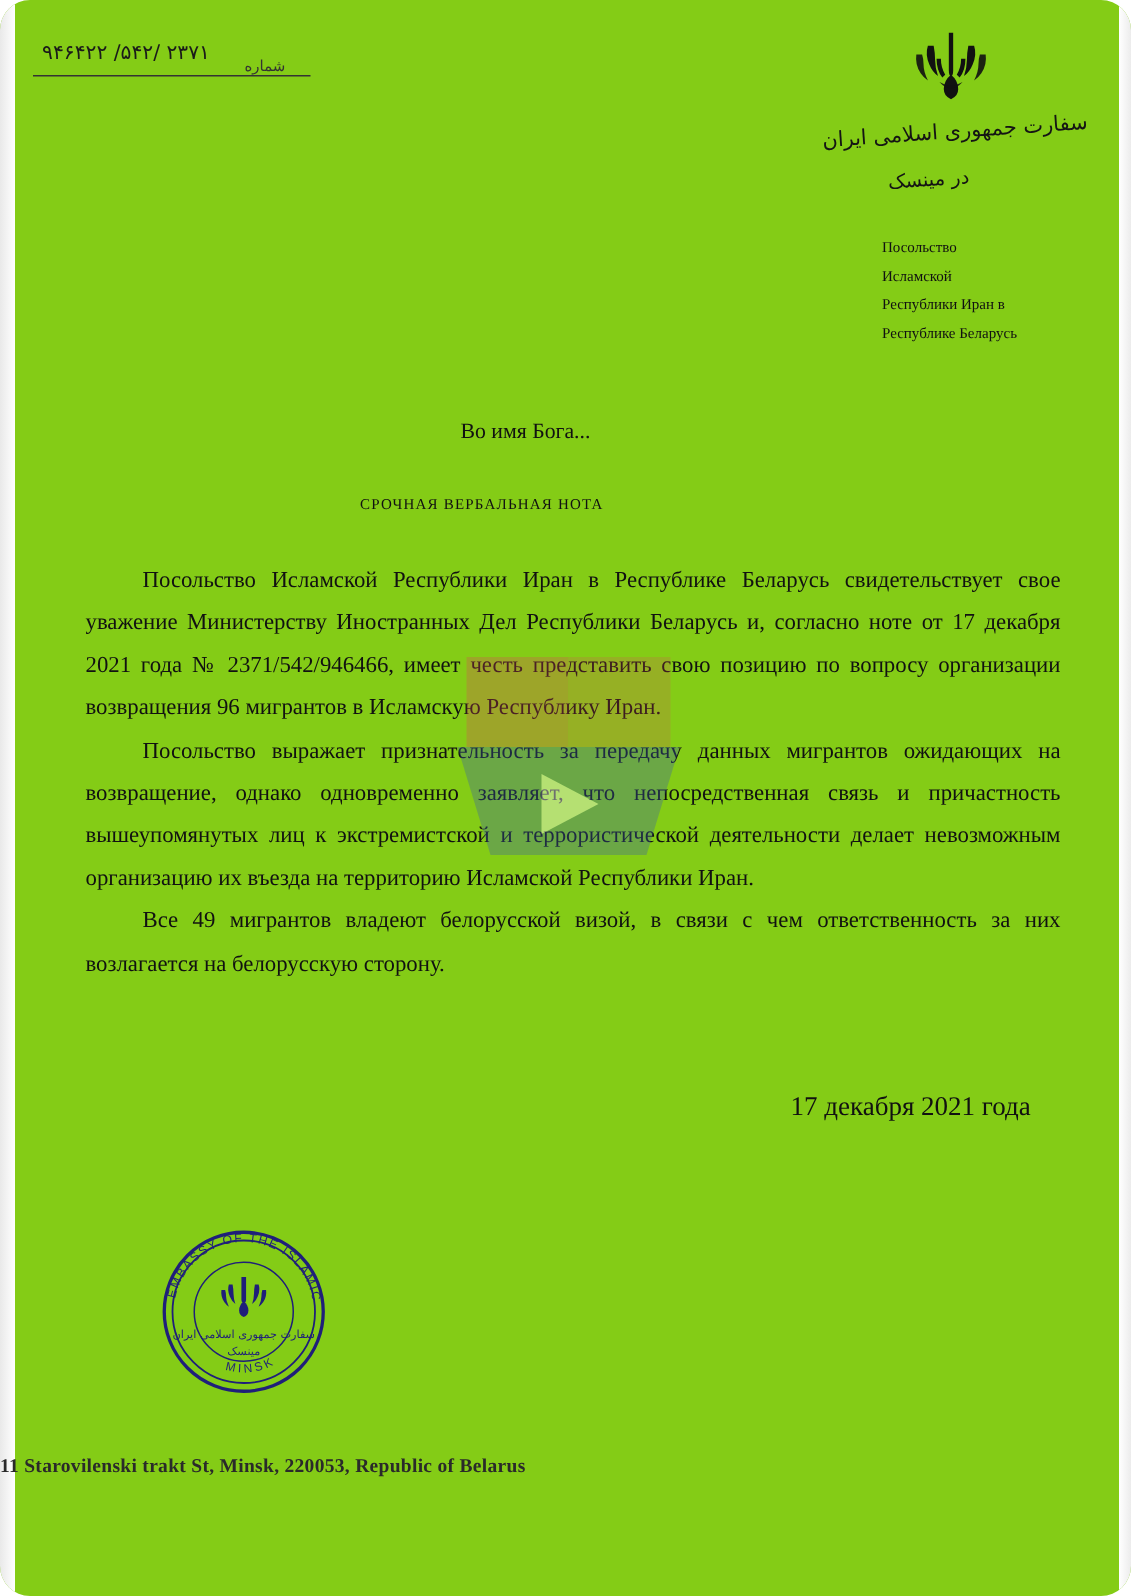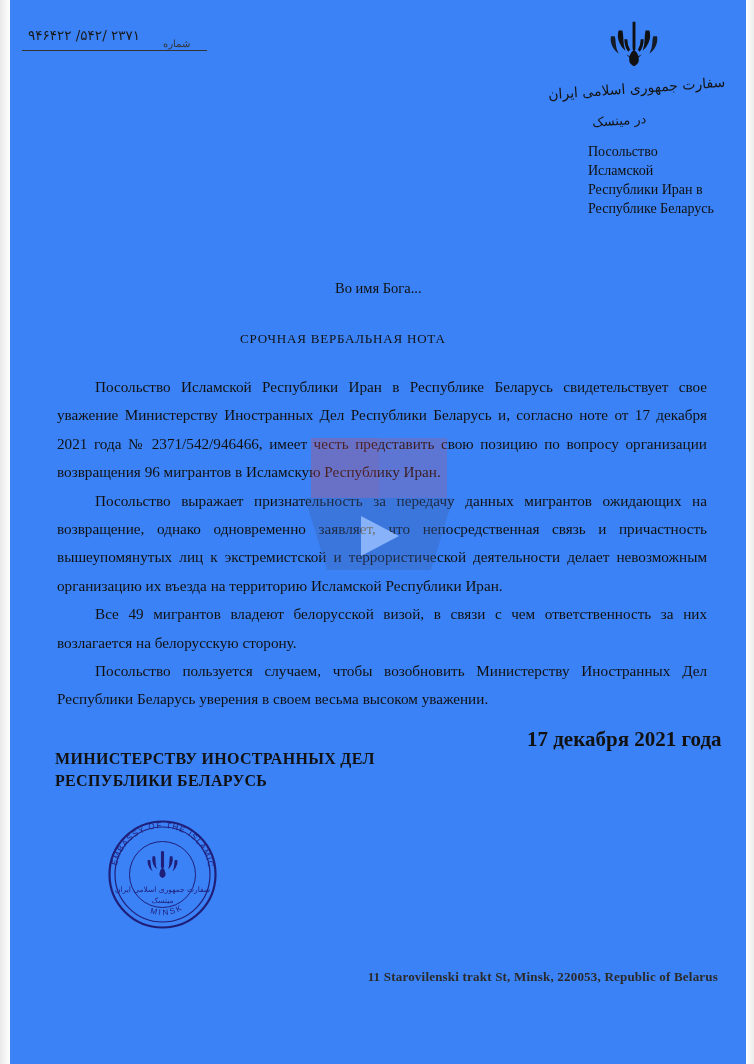--- a/index.html
+++ b/index.html
@@ -9,22 +9,23 @@
   }
   body {
     font-family: "Liberation Serif", serif;
     color: #111;
   }
   .page {
     position: relative;
     width: 754px;
     height: 1064px;
     margin: 0 auto;
-    background: #3b82f6;
+    background: #84cc16;
     overflow: hidden;
+    border-radius: 20px;
   }
   
   .page:before {
     content: "";
     position: absolute;
     left: 0; top: 0; bottom: 0;
     width: 10px;
     background: linear-gradient(to right, #e9e9e9, #ffffff);
     pointer-events: none;
   }
@@ -100,42 +101,41 @@
     top: 95px;
     font-size: 13px;
     letter-spacing: 1px;
     transform: rotate(-4deg);
   }
 
   
   .embassy-heading {
     position: absolute;
     left: 588px;
-    top: 142px;
+    top: 156px;
     width: 160px;
     font-family: "Liberation Serif", serif;
-    font-size: 14px;
+    font-size: 10px;
     line-height: 19px;
     color: #111;
     text-align: left;
   }
 
   
   .invocation {
     position: absolute;
     left: 307px;
     top: 280px;
     font-size: 14.5px;
-    margin-left: 28px;
   }
   .note-title {
     position: absolute;
     left: 240px;
     top: 331px;
-    font-size: 13px;
+    font-size: 10px;
     letter-spacing: 0.8px;
   }
 
   .body-text {
     position: absolute;
     left: 57px;
     top: 373px;
     width: 650px;
     font-size: 15.2px;
     line-height: 28.4px;
@@ -145,22 +145,22 @@
   }
   .body-text p {
     margin: 0;
     text-indent: 38px;
   }
 
   .date-line {
     position: absolute;
     left: 527px;
     top: 727px;
-    font-size: 21px;
-    font-weight: bold;
+    font-size: 18px;
+    font-weight: normal;
   }
 
   .addressee {
     position: absolute;
     left: 55px;
     top: 748px;
     font-size: 16px;
     font-weight: bold;
     line-height: 22px;
     letter-spacing: 0.3px;
@@ -175,21 +175,21 @@
     height: 125px;
   }
   .seal svg { display: block; }
 
   
   .footer {
     position: absolute;
     left: 0;
     top: 967px;
     width: 718px;
-    text-align: right;
+    text-align: left;
     font-family: "Liberation Serif", serif;
     font-size: 13px;
     line-height: 20px;
     color: #2a2a2a;
   }
   .footer .line1 { font-weight: bold; letter-spacing: 0.2px; }
 
   
   .watermark {
     position: absolute;
@@ -238,40 +238,35 @@
   </div>
 
   <div class="invocation">Во имя Бога...</div>
 
   <div class="note-title">СРОЧНАЯ ВЕРБАЛЬНАЯ НОТА</div>
 
   <div class="body-text">
     <p>Посольство Исламской Республики Иран в Республике Беларусь свидетельствует свое уважение Министерству Иностранных Дел Республики Беларусь и, согласно ноте от 17 декабря 2021 года № 2371/542/946466, имеет честь представить свою позицию по вопросу организации возвращения 96 мигрантов в Исламскую Республику Иран.</p>
     <p>Посольство выражает признательность за передачу данных мигрантов ожидающих на возвращение, однако одновременно заявляет, что непосредственная связь и причастность вышеупомянутых лиц к экстремистской и террористической деятельности делает невозможным организацию их въезда на территорию Исламской Республики Иран.</p>
     <p>Все 49 мигрантов владеют белорусской визой, в связи с чем ответственность за них возлагается на белорусскую сторону.</p>
-    <p>Посольство пользуется случаем, чтобы возобновить Министерству Иностранных Дел Республики Беларусь уверения в своем весьма высоком уважении.</p>
   </div>
 
   <div class="watermark">
     <svg viewBox="0 0 196 160" width="196" height="160" aria-hidden="true">
       <g opacity="0.55">
         <path d="M30 18 L98 18 L98 78 L30 78 Z" fill="#d94b5a" opacity="0.75"></path>
         <path d="M98 18 L166 18 L166 78 L98 78 Z" fill="#d94b5a" opacity="0.55"></path>
         <path d="M24 78 L172 78 L150 150 L46 150 Z" fill="#3b5fa8" opacity="0.85"></path>
         <path d="M80 96 L80 136 L118 116 Z" fill="#ffffff"></path>
       </g>
     </svg>
   </div>
 
   <div class="date-line">17 декабря 2021 года</div>
 
-  <div class="addressee">
-    <div>МИНИСТЕРСТВУ ИНОСТРАННЫХ ДЕЛ</div>
-    <div>РЕСПУБЛИКИ БЕЛАРУСЬ</div>
-  </div>
 
   <div class="seal">
     <svg viewBox="0 0 125 125" width="125" height="125" aria-hidden="true">
       <defs>
         <path id="sealTop" d="M 16,62.5 a 46.5,46.5 0 0 1 93,0"></path>
         <path id="sealBottom" d="M 22,62.5 a 40.5,40.5 0 0 0 81,0"></path>
       </defs>
       <circle cx="62.5" cy="62.5" r="53" fill="none" stroke="#1f1f7a" stroke-width="2.2"></circle>
       <circle cx="62.5" cy="62.5" r="47.5" fill="none" stroke="#1f1f7a" stroke-width="1.2"></circle>
       <circle cx="62.5" cy="62.5" r="33" fill="none" stroke="#1f1f7a" stroke-width="1"></circle>

